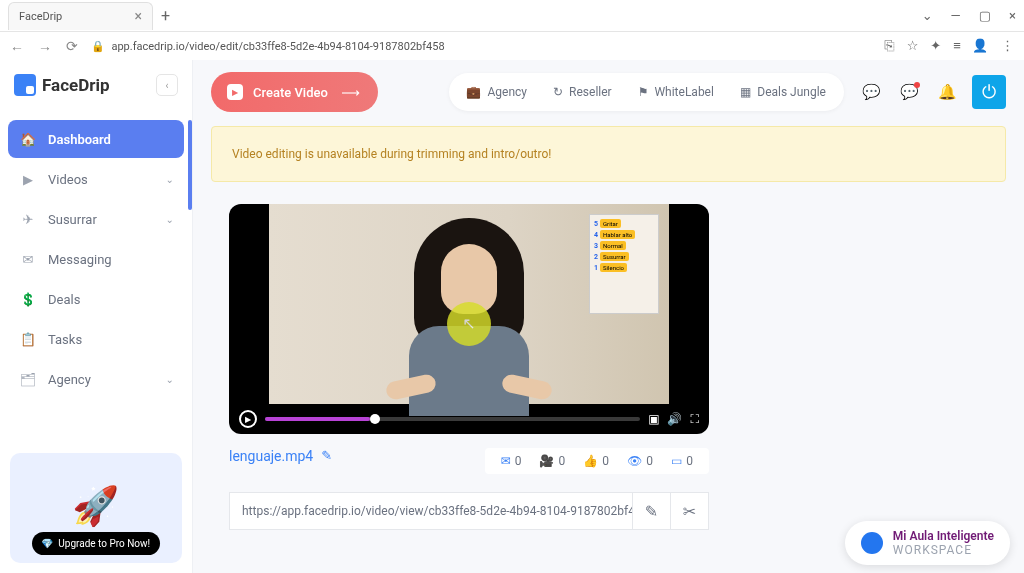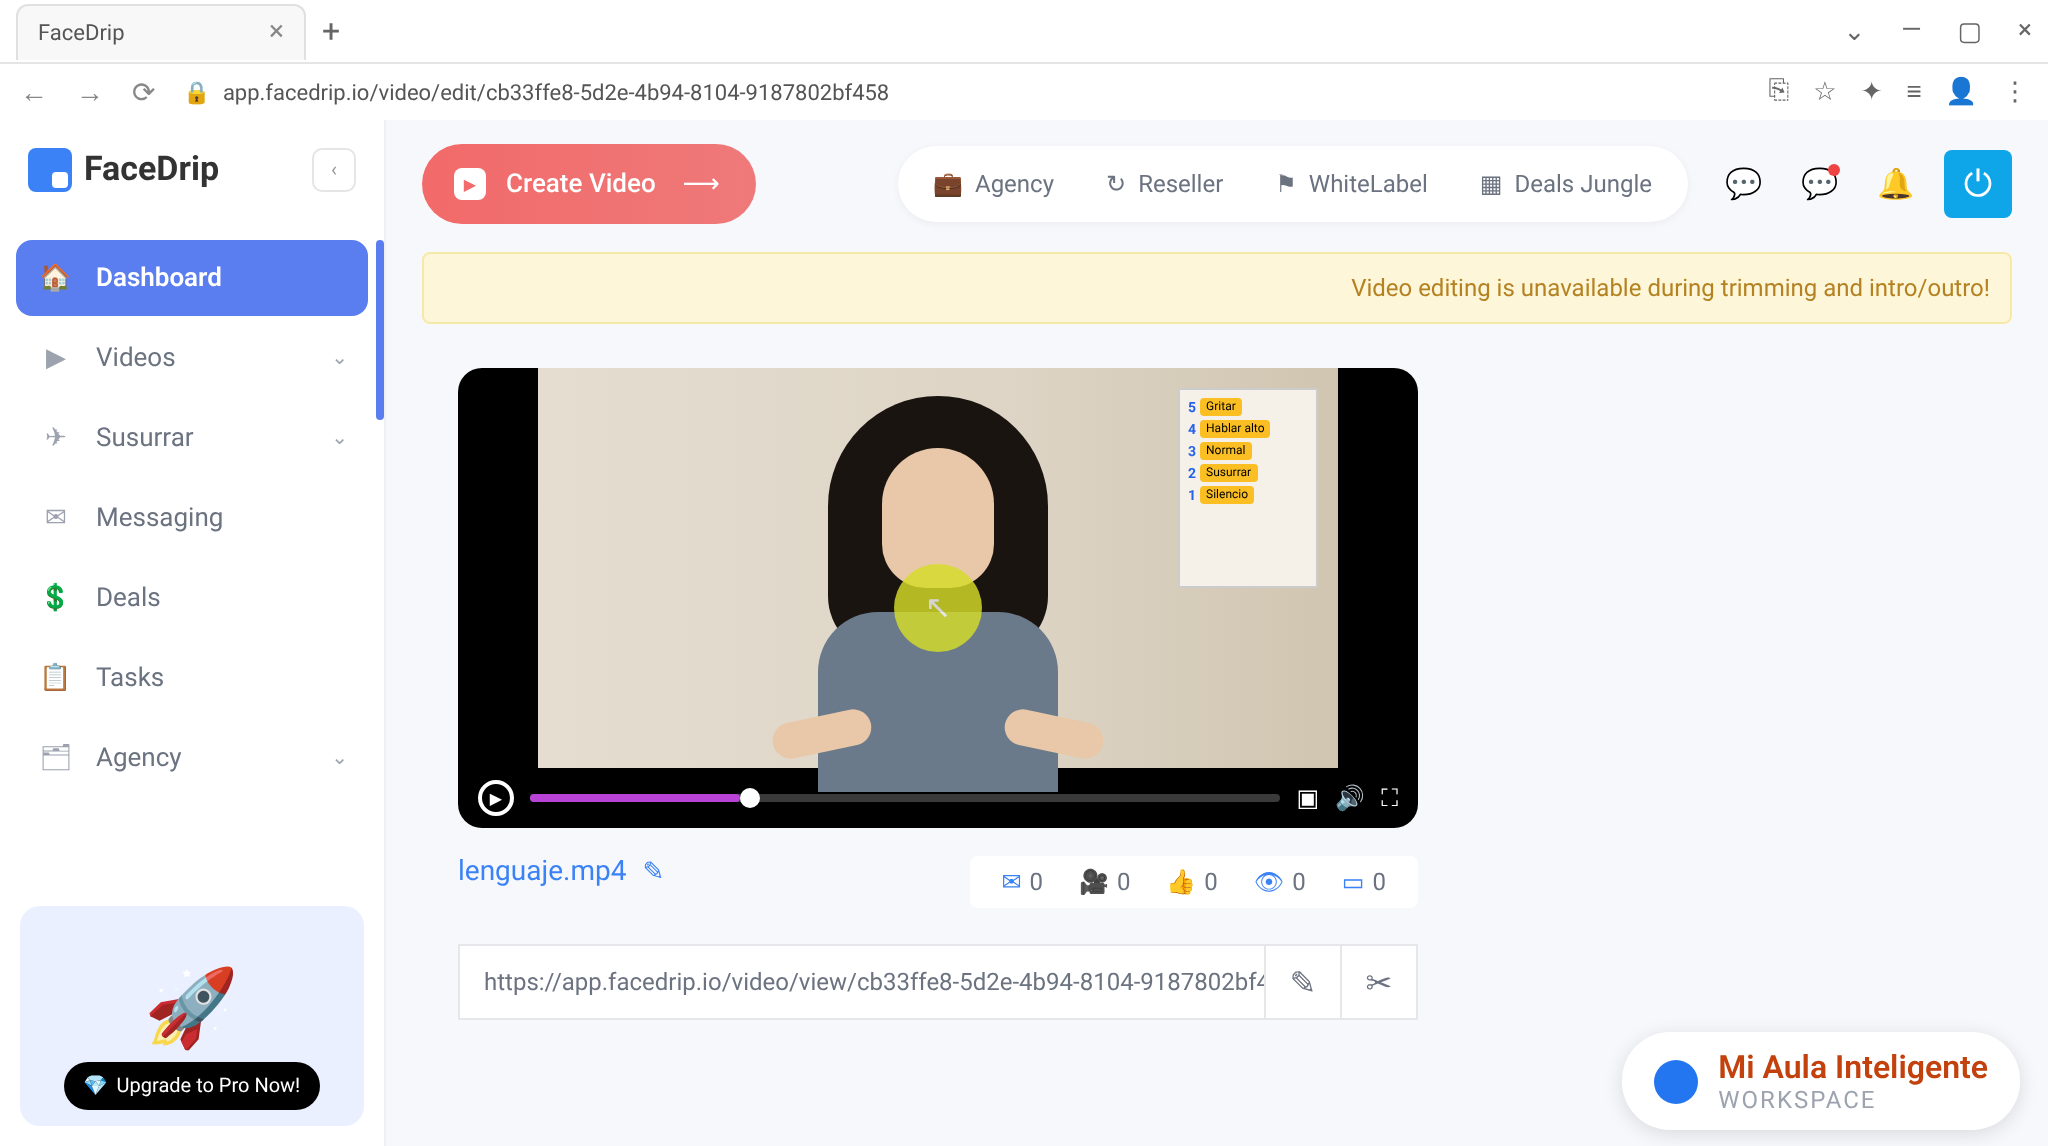--- a/index.html
+++ b/index.html
@@ -35,21 +35,21 @@
 .topbar{display:flex;align-items:center;gap:14px;margin-bottom:14px}
 .create-btn{height:40px;padding:0 50px 0 16px;background:linear-gradient(90deg,#f26a6a 0%,#ef7979 100%);border-radius:22px;color:#fff;font-size:13px;font-weight:500;display:flex;align-items:center;gap:10px;cursor:pointer;position:relative}
 .create-arrow{position:absolute;right:18px}
 .play-circ{width:16px;height:16px;background:#fff;border-radius:4px;display:flex;align-items:center;justify-content:center;color:#f26a6a;font-size:8px}
 .mode-pills{display:flex;background:#fff;border-radius:22px;padding:6px 8px;gap:6px;box-shadow:0 1px 4px rgba(0,0,0,.05)}
 .pill{padding:6px 10px;font-size:12px;color:#6b7280;display:flex;align-items:center;gap:6px;cursor:pointer;border-radius:14px}
 .top-icons{display:flex;gap:10px;align-items:center}
 .tic{width:28px;height:28px;display:flex;align-items:center;justify-content:center;color:#c0c0c0;font-size:15px;cursor:pointer;position:relative}
 .tic .dot{position:absolute;top:4px;right:4px;width:6px;height:6px;background:#ef4444;border-radius:50%}
 .power{width:34px;height:34px;background:#0ea5e9;border-radius:4px;display:flex;align-items:center;justify-content:center;color:#fff;font-size:18px;cursor:pointer}
-.alert{background:#fdf6d8;border:1px solid #f5e9a8;color:#b58222;text-align:right;font-size:12px;padding:10px;border-radius:4px;margin-bottom:22px}
+.alert{background:#fdf6d8;border:1px solid #f5e9a8;color:#b58222;text-align:left;font-size:12px;padding:20px;border-radius:4px;margin-bottom:22px}
 .video-box{width:480px;margin-left:18px}
 .player{width:480px;height:230px;background:#000;border-radius:12px;overflow:hidden;position:relative}
 .player-img{position:absolute;left:40px;right:40px;top:0;bottom:30px;background:linear-gradient(180deg,#e8e0d4 0%,#d4c8b8 55%,#b8a890 100%);display:flex;align-items:center;justify-content:center}
 .classroom{position:absolute;inset:0;background:linear-gradient(90deg,#e5ddd0 0%,#ddd4c5 60%,#d0c5b0 100%)}
 .poster{position:absolute;right:10px;top:10px;width:70px;height:100px;background:#f5f0e8;border:1px solid #ccc;font-size:7px;padding:4px;display:flex;flex-direction:column;gap:2px}
 .poster-row{display:flex;align-items:center;gap:2px}
 .poster-num{color:#2563eb;font-weight:700}
 .poster-lbl{background:#fbbf24;padding:1px 3px;border-radius:2px;font-size:6px}
 .person{position:absolute;left:50%;top:14px;transform:translateX(-50%);width:130px;height:186px}
 .hair{width:110px;height:130px;background:#1a1410;border-radius:55px 55px 30px 30px;position:absolute;top:0;left:10px}
@@ -71,21 +71,21 @@
 .stats{margin-left:auto;display:flex;gap:18px;background:#fff;padding:6px 16px;border-radius:4px}
 .stat{display:flex;align-items:center;gap:4px;color:#3b82f6;font-size:12px}
 .stat-val{color:#6b7280}
 .url-row{display:flex;align-items:center;margin-top:18px;gap:0}
 .url-input{flex:1;height:38px;border:1px solid #e5e7eb;border-radius:0;padding:0 12px;font-size:12px;color:#6b7280;background:#fff;display:flex;align-items:center;overflow:hidden;white-space:nowrap}
 .url-act{width:38px;height:38px;display:flex;align-items:center;justify-content:center;border:1px solid #e5e7eb;border-left:none;color:#6b7280;cursor:pointer;background:#fff}
 .copy-btn{height:38px;padding:0 24px;background:#3080f7;color:#fff;border-radius:0 22px 22px 0;font-size:13px;display:flex;align-items:center;cursor:pointer}
 .workspace-pill{position:fixed;bottom:8px;right:14px;background:#fff;border-radius:24px;padding:8px 16px;display:flex;align-items:center;gap:10px;box-shadow:0 2px 10px rgba(0,0,0,.12);cursor:pointer}
 .ws-dot{width:22px;height:22px;background:#2376ef;border-radius:50%}
 .ws-text{display:flex;flex-direction:column}
-.ws-name{font-size:16px;font-weight:600;color:#c2410c}
+.ws-name{font-size:12px;font-weight:600;color:#701a75}
 .ws-sub{font-size:12px;color:#9ca3af;letter-spacing:1px}
 </style>
 </head>
 <body>
 
 <div class="browser-chrome">
   <div class="browser-tab">
     <span>FaceDrip</span>
     <span class="tab-close">×</span>
   </div>

